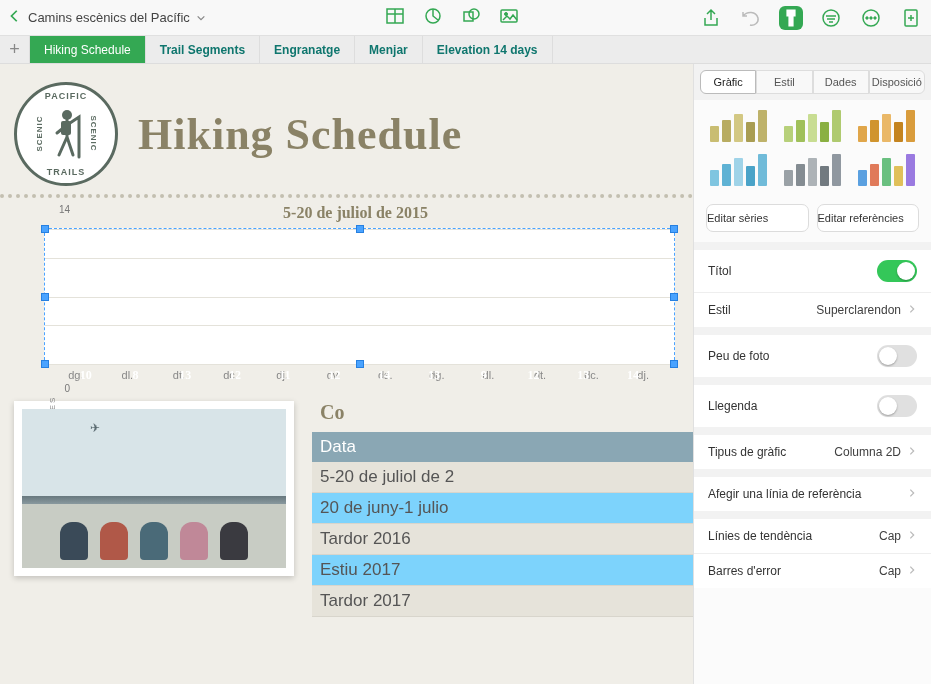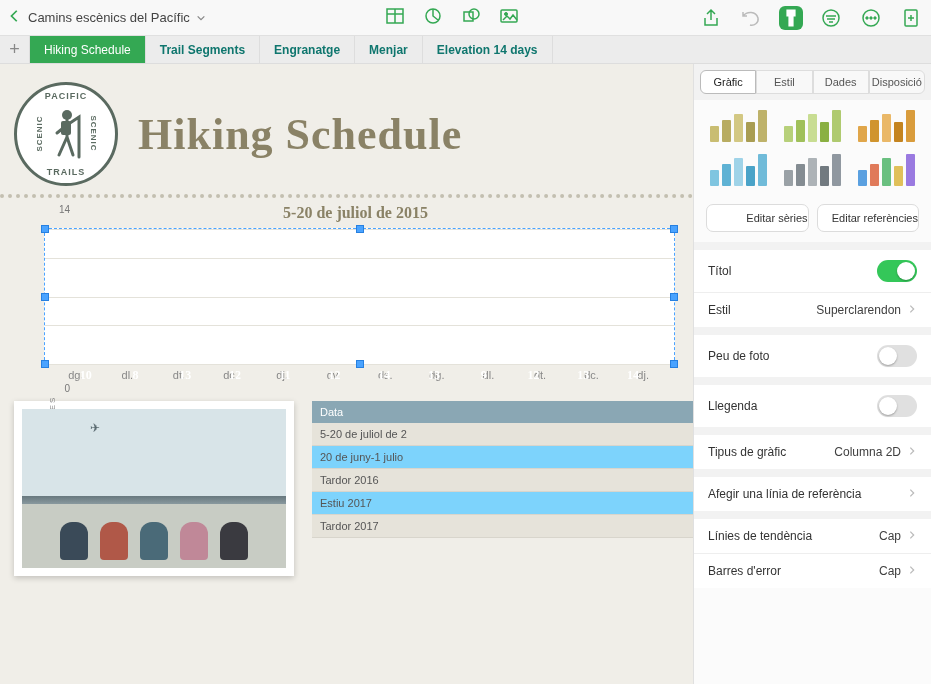--- a/index.html
+++ b/index.html
@@ -70,35 +70,35 @@
   .donut { width:220px; height:220px; border-radius:50%; background: conic-gradient(#d8b761 0deg 120deg, #9eb9c6 120deg 360deg); position:relative; margin-top:4px; margin-left:-30px; }
   .donut::after { content:""; position:absolute; top:45px; left:45px; width:130px; height:130px; background:#f0eee8; border-radius:50%; }
   .donut-text { position:absolute; top:78px; left:0; right:60px; text-align:center; font-family: Georgia, serif; font-size:14px; line-height:1.2; color:#7a735a; z-index:2; font-weight:bold;}
   .photo { width: 280px; height: 175px; background:#fff; padding:8px; box-shadow:0 2px 6px rgba(0,0,0,0.2); }
   .photo-inner { width:100%; height:100%; background: linear-gradient(#d8e4e8 0%, #d8e4e8 55%, #6a7a80 55%, #8a9aa0 60%, #c8ccc4 60%, #c8ccc4 100%); position:relative; overflow:hidden; }
   .bird { position:absolute; top:12px; left:68px; font-size:12px; color:#5a6a70; }
   .people { position:absolute; bottom:8px; left:0; right:0; display:flex; justify-content:center; gap:12px; }
   .person { width:28px; height:38px; border-radius:12px 12px 4px 4px; }
   .table-peek { flex:1; }
   .table-peek h4 { font-family: Georgia, serif; color:#8a8266; font-size:20px; margin-bottom:8px; padding-left:8px; font-weight:bold; }
-  .mini-table { border-collapse:collapse; width:100%; font-size:11px;padding-left:36px; }
+  .mini-table { border-collapse:collapse; width:100%; font-size:17px;padding-left:36px; }
   .mini-table th { background:#8aa7b4; color:#fff; text-align:left; padding:5px 8px; font-weight:normal; }
   .mini-table td { background:#e6e3da; padding:5px 8px; color:#555; border-bottom:1px solid #d8d5cc; }
   .mini-table tr.alt td { background:#7dd3fc; }
 
   
   .insp-tabs { display:flex; padding:6px; gap:0; background:#f2f2f2; }
   .insp-tab { flex:1; text-align:center; font-size:11px; padding:5px 0; color:#555; border:1px solid #ddd; background:#f8f8f8; }
   .insp-tab:first-child{border-radius:6px 0 0 6px;} .insp-tab:last-child{border-radius:0 6px 6px 0;}
   .insp-tab.active { background:#fff; font-weight:500; color:#222; border-color:#bbb; }
   .styles-grid { display:grid; grid-template-columns:repeat(3,1fr); gap:8px; padding:10px 12px; }
   .style-thumb { height:36px; display:flex; align-items:flex-end; justify-content:center; gap:3px; border-radius:6px; padding:4px; }
   .stb { width:9px; border-radius:1px; }
   .edit-btns { display:flex; gap:8px; padding: 4px 12px 10px; }
-  .edit-btn { flex:1; text-align:right; font-size:11px; padding:7px 0; background:#fff; border:1px solid #dcdcdc; border-radius:7px; color:#333; }
+  .edit-btn { flex:1; text-align:left; font-size:11px; padding:7px 0; background:#fff; border:1px solid #dcdcdc; border-radius:7px; color:#333; }
   .insp-row { display:flex; align-items:center; justify-content:space-between; padding:10px 14px; border-top:1px solid #eee; font-size:12px; color:#333; background:#fff; }
   .insp-row.group-start { border-top:8px solid #f2f2f2; }
   .insp-row .val { color:#404040; font-size:12px; display:flex; align-items:center; gap:6px; }
   .toggle { width:40px; height:22px; border-radius:11px; position:relative; }
   .toggle.on { background:#34c759; }
   .toggle.off { background:#e0e0e0; }
   .toggle::after { content:""; position:absolute; width:18px; height:18px; background:#fff; border-radius:50%; top:2px; box-shadow:0 1px 2px rgba(0,0,0,0.3); }
   .toggle.on::after { right:2px; } .toggle.off::after { left:2px; }
   .chev svg { width:10px; height:10px; fill:#bbb; }
 </style>
@@ -319,20 +319,21 @@
           <div class="people">
             <div class="person" style="background:#3a4a58"></div>
             <div class="person" style="background:#b05848"></div>
             <div class="person" style="background:#4a6a78"></div>
             <div class="person" style="background:#c08898"></div>
             <div class="person" style="background:#3a3a40"></div>
           </div>
         </div>
       </div>
       <div class="table-peek">
+        <h4>Co</h4>
         <table class="mini-table">
           <thead>
               <tr>
                 <th>Data</th>
               </tr>
             </thead>
           <tbody id="mini-table-body">
               <tr>
                 <td>5-20 de juliol de 2</td>
               </tr>

